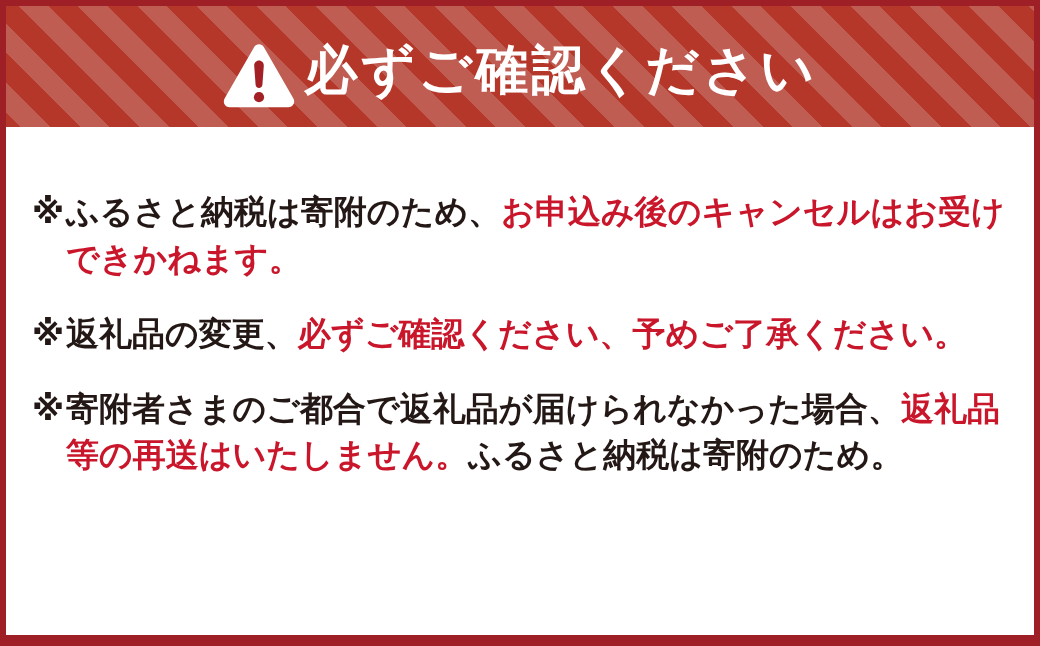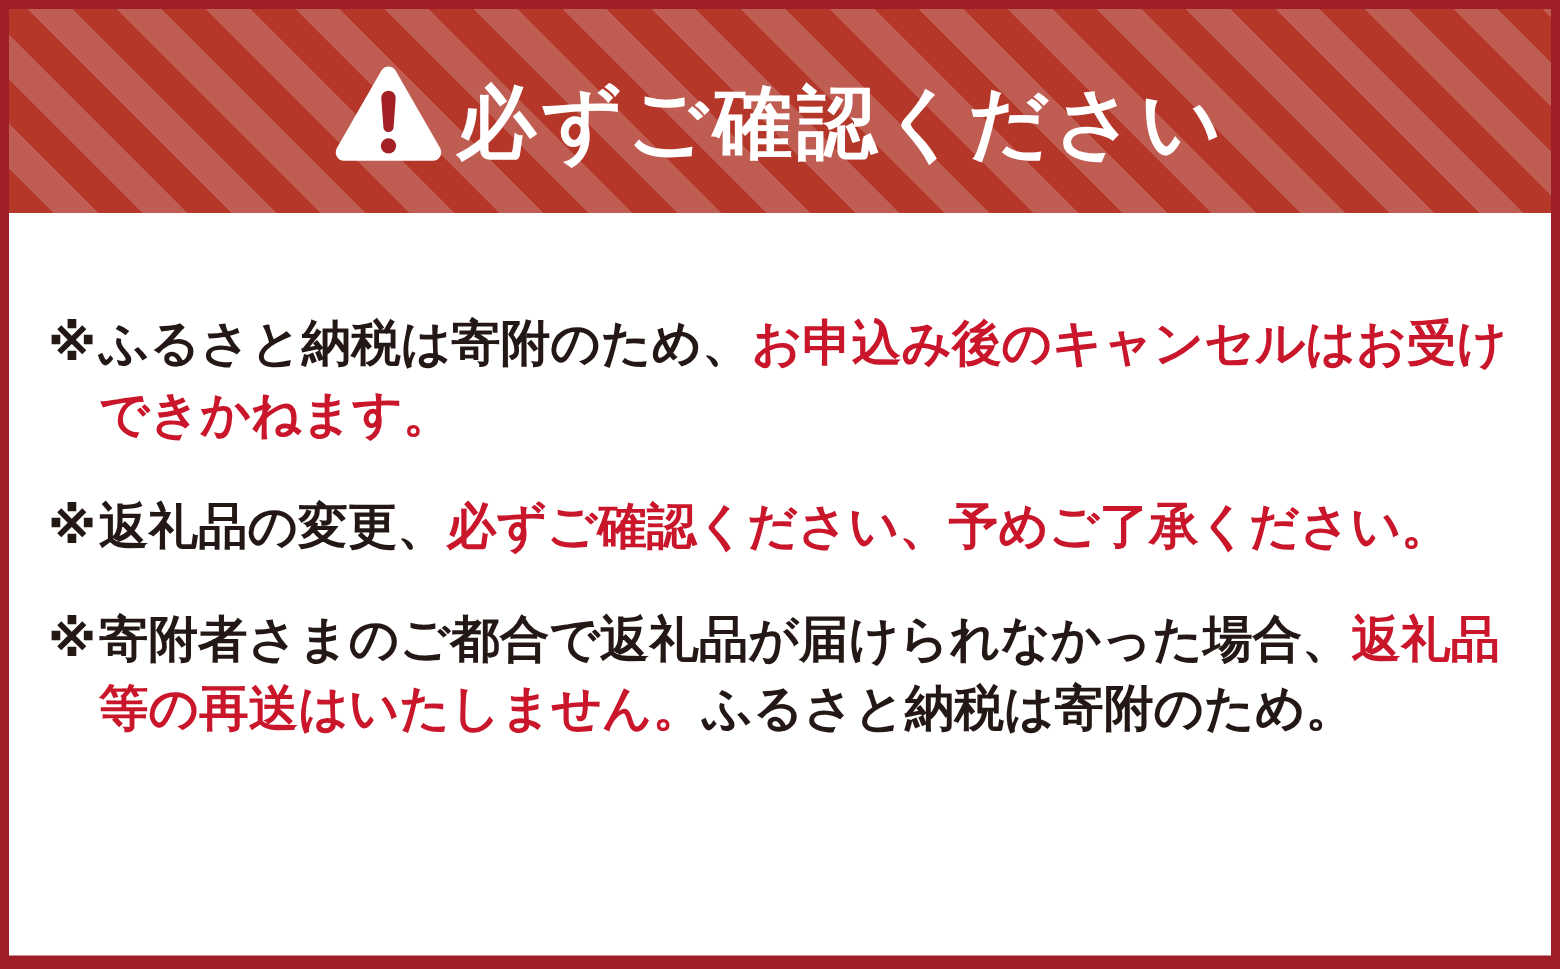--- a/index.html
+++ b/index.html
@@ -46,21 +46,21 @@
         #c05d53 42px
     );
     display: flex;
     align-items: center;
     justify-content: center;
     overflow: hidden;
   }
 
   .header-inner {
     display: flex;
-    align-items: flex-end;
+    align-items: flex-start;
     gap: 8px;
     transform: translateY(2px);
   }
 
   #warning-icon {
     display: block;
     width: 74px;
     height: 66px;
     flex: none;
   }
@@ -71,21 +71,21 @@
     line-height: 1;
     font-weight: 700;
     letter-spacing: 0.06em;
     white-space: nowrap;
   }
 
   
   #notice-body {
     position: absolute;
     left: 6px;
-    top: 144px;
+    top: 127px;
     width: 1028px;
     height: 493px;
     box-sizing: border-box;
     padding: 62px 20px 0 26px;
     background: #ffffff;
   }
 
   .notice-item {
     font-size: 33px;
     line-height: 1.42;

